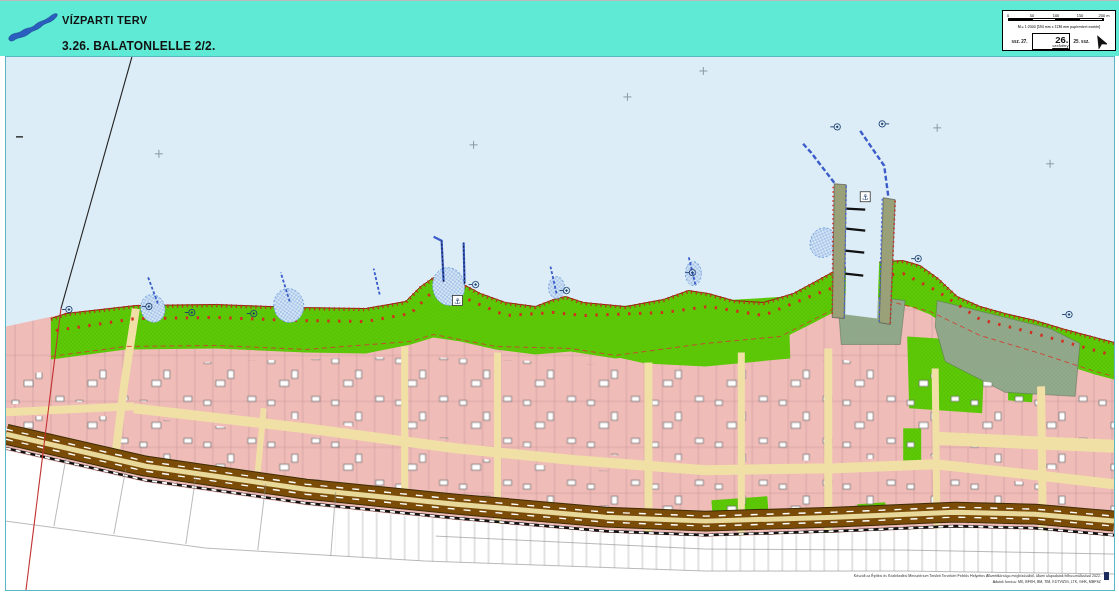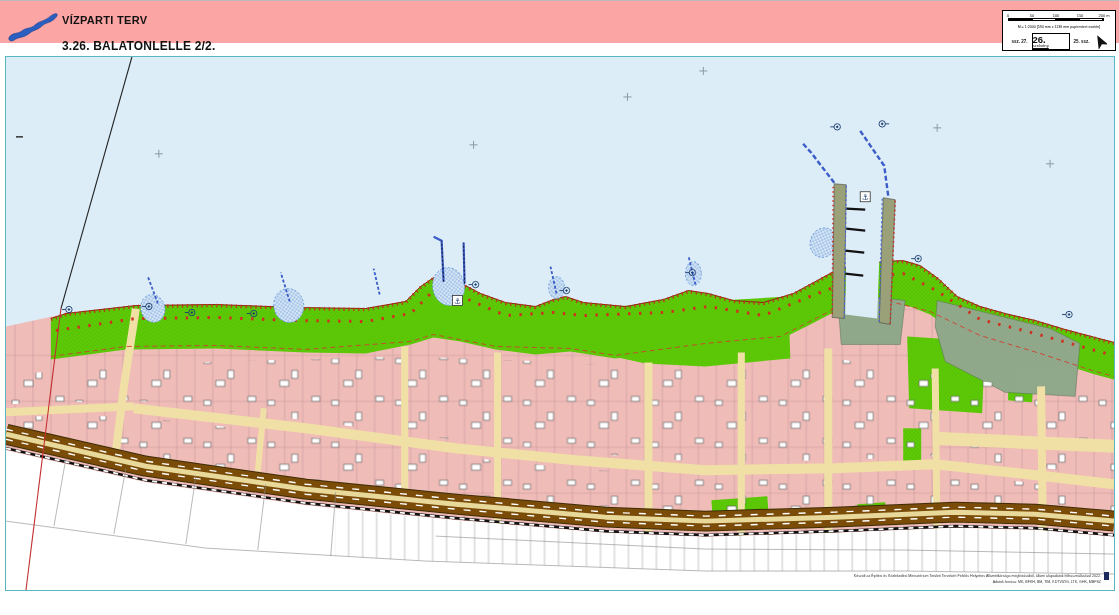--- a/index.html
+++ b/index.html
@@ -7,38 +7,38 @@
     --street:#f2e2a9; --road:#7a4c08; --red:#d03020; --reed:#d6e8f6;
     --frame:#58b7c0; --pier:#9aa178; --blue:#3b5cc9; --ink:#222222;
   }
   *{box-sizing:border-box;}
   html,body{margin:0;padding:0;}
   body{
     width:1119px;height:615px;position:relative;background:#ffffff;
     font-family:"Liberation Sans","DejaVu Sans",sans-serif;color:#111;
     border-top:1px solid #bbb;overflow:hidden;
   }
-  .header{position:absolute;left:0;top:0;width:1119px;height:42px;background:#fca5a5;}
+  .header{position:absolute;left:0;top:0;width:1119px;height:55px;background:#5eead4;}
   .logo{position:absolute;left:8px;top:7px;width:50px;height:38px;}
   .title{position:absolute;left:62px;top:13px;font-size:11px;font-weight:bold;letter-spacing:.3px;}
   .subtitle{position:absolute;left:62px;top:38px;font-size:12px;font-weight:bold;letter-spacing:.2px;}
   .titleblock{
     position:absolute;right:3px;top:9px;width:114px;height:41px;
     border:1px solid #000;background:#fff;font-size:4px;
   }
   .scalebar{position:absolute;left:5px;top:2px;width:100px;height:10px;}
   .scalebar .ticks{position:relative;width:96px;height:5px;}
   .scalebar .ticks span{position:absolute;top:0;font-size:4px;transform:translateX(-50%);white-space:nowrap;}
   .scalebar .bar{position:relative;width:96px;height:3px;border:0.5px solid #000;margin-top:0px;display:flex;}
   .scalebar .bar i{flex:1 1 auto;display:block;}
   .seg-b{background:#000;} .seg-w{background:#fff;border-left:0.5px solid #000;border-right:0.5px solid #000;}
   .scalenote{position:absolute;left:0;top:14px;width:100%;text-align:center;font-size:3.6px;color:#000;}
   .sheetrow{position:absolute;left:0;top:20px;width:100%;height:20px;display:flex;align-items:center;justify-content:center;gap:4px;}
   .sheetref{font-size:4.5px;font-weight:bold;white-space:nowrap;}
-  .sheetbox{width:38px;height:17px;border:1.2px solid #000;text-align:left;line-height:1;}
+  .sheetbox{width:38px;height:17px;border:1.2px solid #000;text-align:right;line-height:1;}
   .sheetbox .num{font-size:9.5px;font-weight:bold;display:block;margin-top:1px;}
   .sheetbox .lbl{font-size:4.2px;display:block;text-decoration:underline;}
   .northarrow{width:13px;height:15px;}
   .map{
     position:absolute;left:5px;top:55px;width:1110px;height:535px;
     border:1.5px solid var(--frame);background:var(--water);
   }
   .map svg{display:block;width:100%;height:100%;}
   svg text{font-family:"Liberation Sans","DejaVu Sans",sans-serif;}
 </style>

